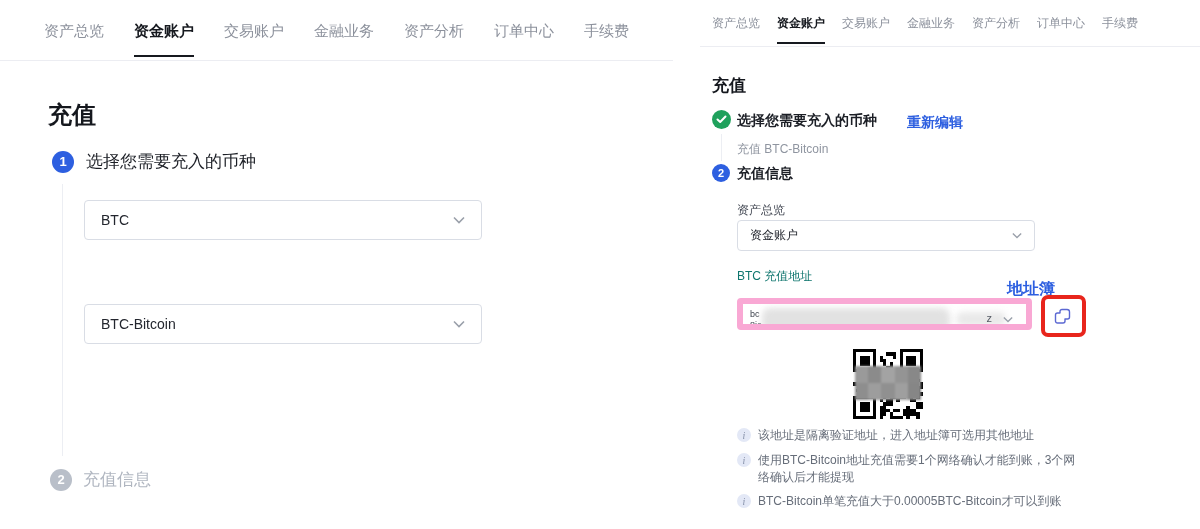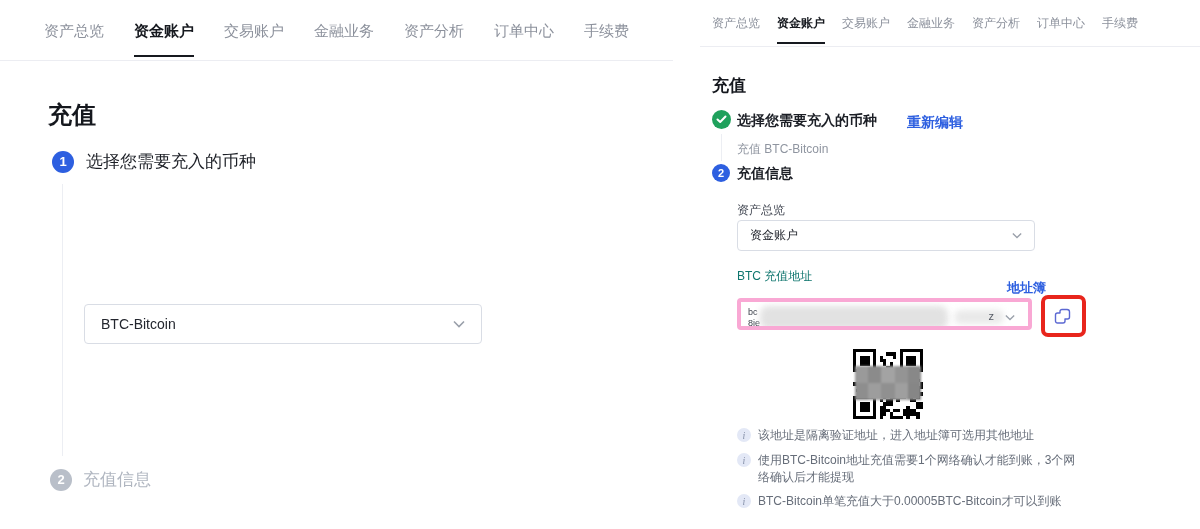--- a/index.html
+++ b/index.html
@@ -49,22 +49,22 @@
   .rp-check { position:absolute; left:12px; top:110px; width:19px; height:19px; border-radius:50%; background:#1fa15c; display:flex; align-items:center; justify-content:center; }
   .rp-step1-label { position:absolute; left:37px; top:112px; font-size:14px; font-weight:600; color:#1c1f26; }
   .rp-edit { position:absolute; left:207px; top:114px; font-size:14px; font-weight:600; }
   .rp-connector { left:21px; top:134px; height:27px; }
   .rp-sub { position:absolute; left:37px; top:141px; font-size:12px; color:#8f95a0; }
   .rp-step2-circle { position:absolute; left:12px; top:164px; width:18px; height:18px; font-size:11px; font-weight:700; }
   .rp-step2-label { position:absolute; left:37px; top:165px; font-size:14px; font-weight:600; color:#1c1f26; }
   .rp-fundsto { position:absolute; left:37px; top:202px; font-size:12px; color:#454a55; }
   .rp-select { left:37px; top:220px; width:298px; height:31px; padding:0 12px; font-size:12px; color:#23262e; justify-content:space-between; }
   .rp-addr-label { position:absolute; left:37px; top:268px; font-size:12px; color:#0f766e; }
-  .rp-addrbook { position:absolute; left:307px; top:279px; font-size:13px; font-weight:600; }
-  .rp-addr-field { position:absolute; left:37px; top:298px; width:295px; height:32px; border:4px solid #f9a8d4; border-radius:4px; background:#fff; cursor:pointer; overflow:hidden; }
+  .rp-addrbook { position:absolute; left:307px; top:279px; font-size:16px; font-weight:600; }
+  .rp-addr-field { position:absolute; left:37px; top:298px; width:295px; height:32px; border:6px solid #f9a8d4; border-radius:4px; background:#fff; cursor:pointer; overflow:hidden; }
   .rp-addr-lines { position:absolute; left:7px; top:5px; font-size:9px; line-height:11px; color:#3a3f49; }
   .rp-addr-tail { position:absolute; right:34px; top:8px; font-size:11px; color:#555a64; }
   .rp-addr-field .chev { position:absolute; right:13px; top:12px; }
   .blur-blob { position:absolute; background:#e2e2e2; border-radius:8px; filter:blur(3px); }
   .blob1 { left:19px; top:4px; width:188px; height:23px; }
   .blob2 { left:213px; top:8px; width:50px; height:14px; background:#e9e9e9; }
   .rp-redbox { position:absolute; left:341px; top:295px; width:45px; height:42px; border:4px solid #e8251c; border-radius:7px; }
   .rp-copy { position:absolute; left:352px; top:306px; width:20px; height:20px; display:flex; align-items:center; justify-content:center; cursor:pointer; }
   .rp-qr { position:absolute; left:153px; top:349px; width:70px; height:70px; }
   .rp-qr-blur { position:absolute; left:155px; top:366px; width:66px; height:34px; display:flex; flex-wrap:wrap; filter:blur(1px); overflow:hidden; }
@@ -92,20 +92,26 @@
 
     <div class="lp-title">充值</div>
 
     <div class="lp-step1">
       <div class="step-circle circle-blue">1</div>
       <div class="lp-step1-label">选择您需要充入的币种</div>
     </div>
 
     <div class="connector lp-connector"></div>
 
+    <div class="select-box lp-select lp-select1">
+      <span>BTC</span>
+      <svg class="chev" width="12" height="8" viewBox="0 0 12 8">
+          <polyline points="1,1.5 6,6.5 11,1.5" fill="none" stroke="#9aa0aa" stroke-width="1.6"></polyline>
+        </svg>
+    </div>
 
 
     <div class="select-box lp-select lp-select2">
       <span>BTC-Bitcoin</span>
       <svg class="chev" width="12" height="8" viewBox="0 0 12 8">
           <polyline points="1,1.5 6,6.5 11,1.5" fill="none" stroke="#9aa0aa" stroke-width="1.6"></polyline>
         </svg>
     </div>
 
 

